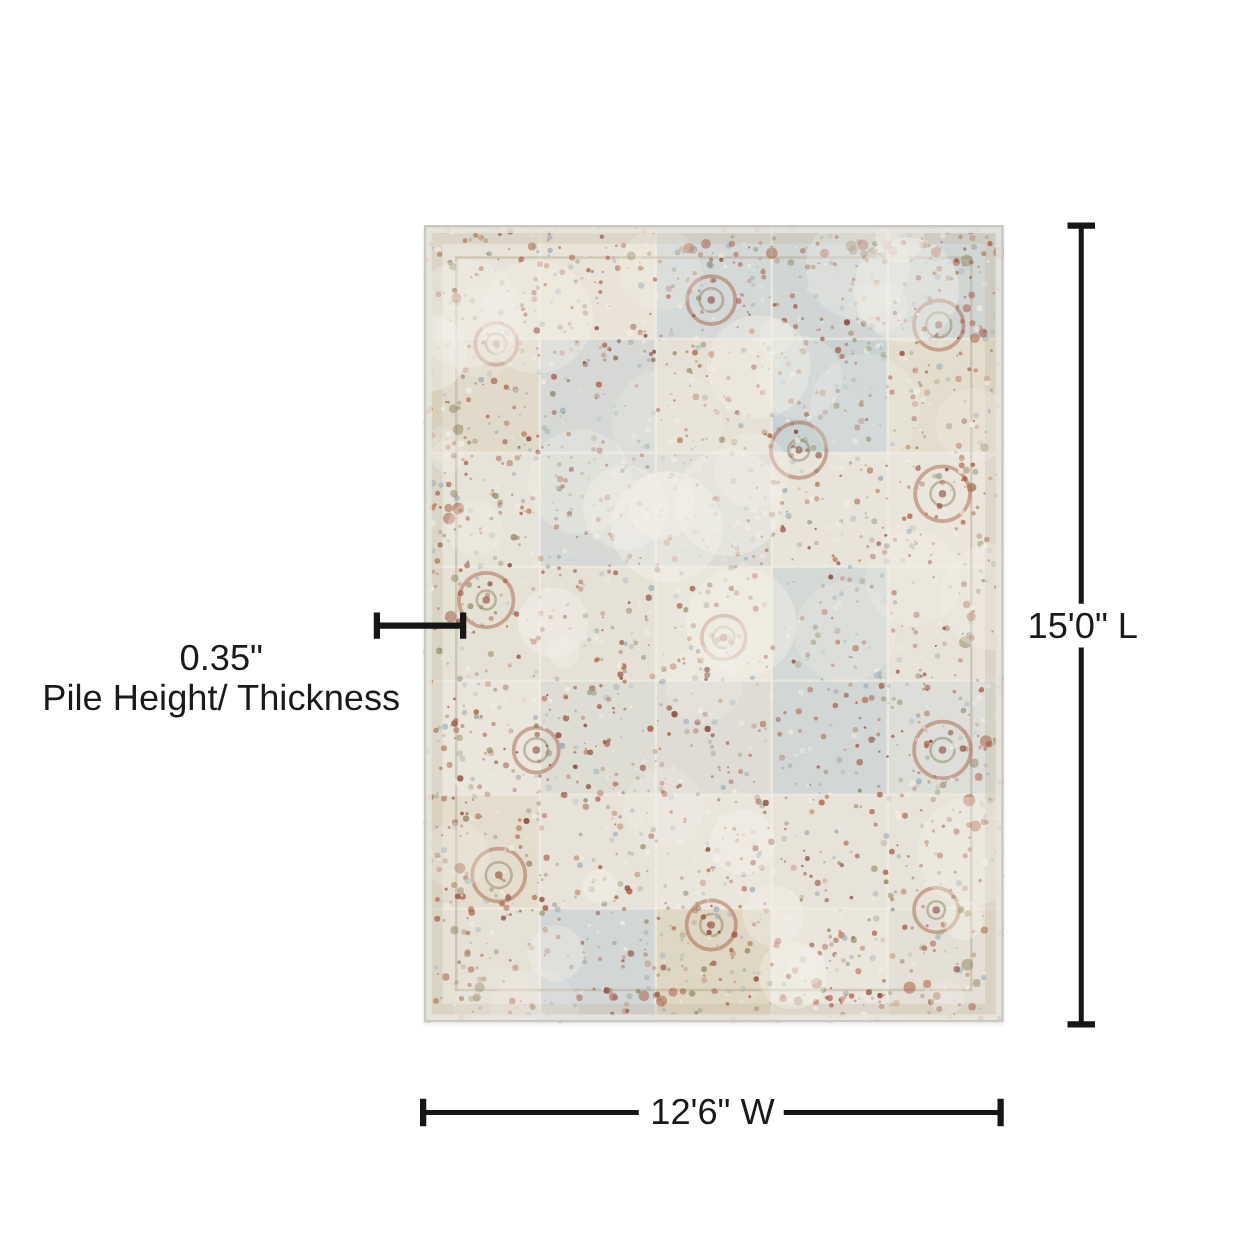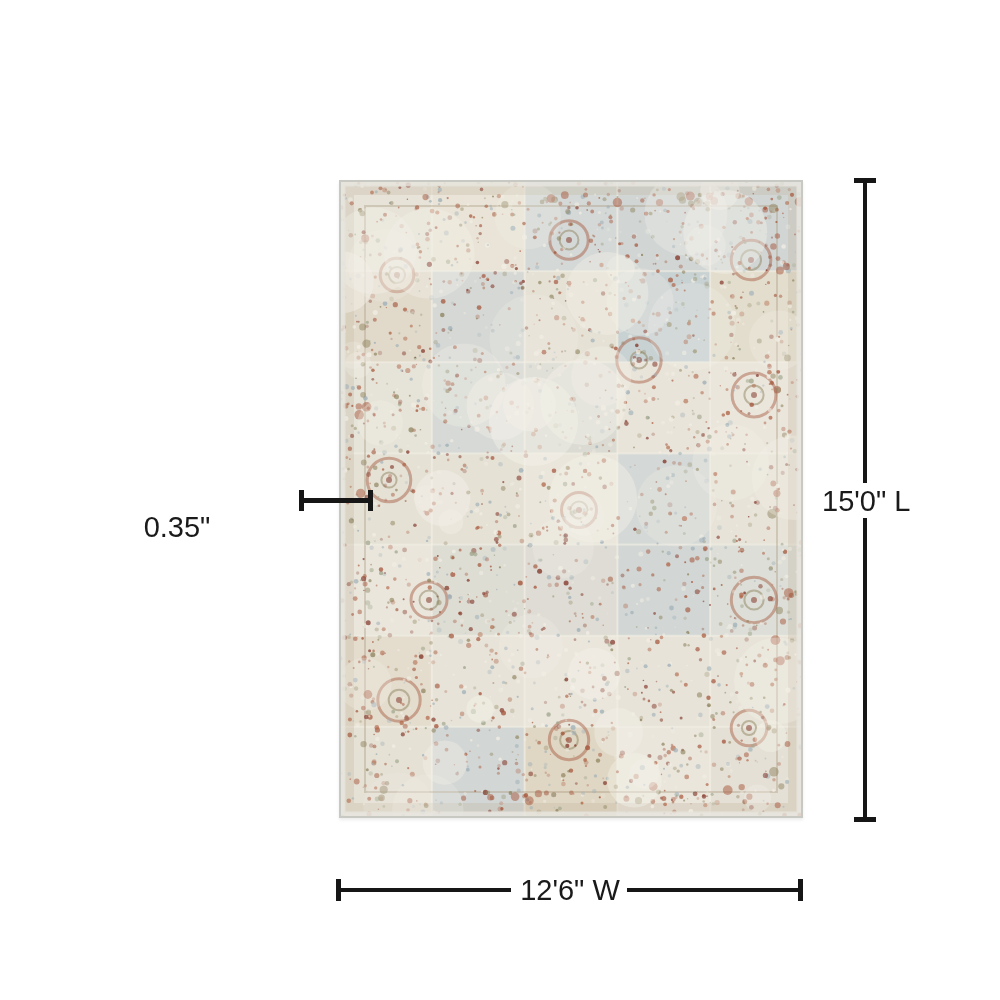--- a/index.html
+++ b/index.html
@@ -2897,15 +2897,16 @@
   <div class="dim hline-right"></div>
   <div class="dim hcap-left"></div>
   <div class="dim hcap-right"></div>
   <div class="dim-label label-width">12'6" W</div>
 
   <div class="dim pline"></div>
   <div class="dim pcap-left"></div>
   <div class="dim pcap-right"></div>
   <div class="dim-label label-pile">
     <div>0.35"</div>
+    <div>Pile Height/ Thickness</div>
   </div>
 
 </div>
 
 </body></html>

